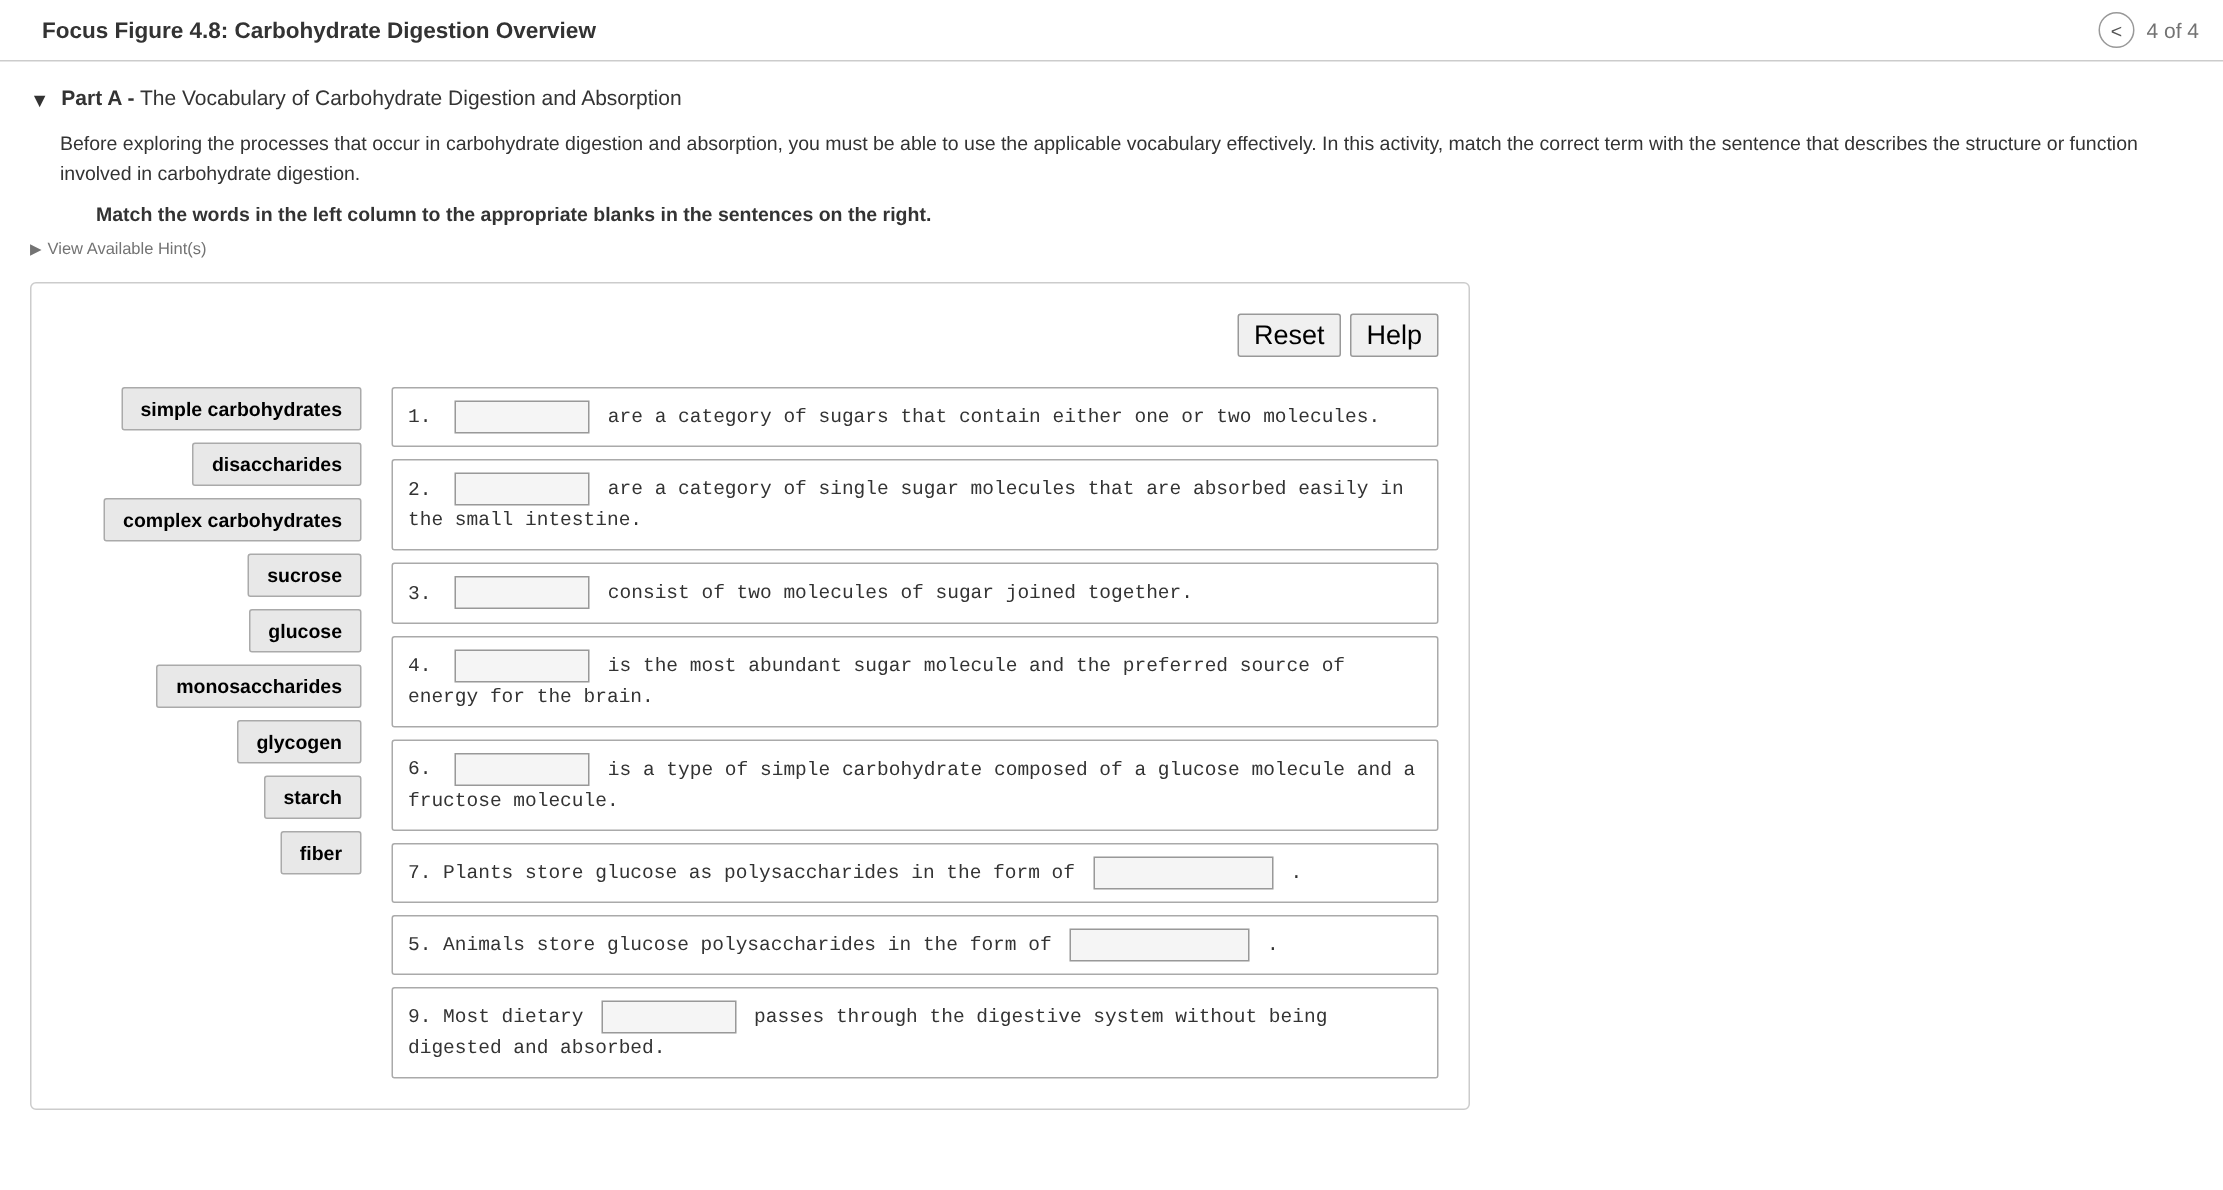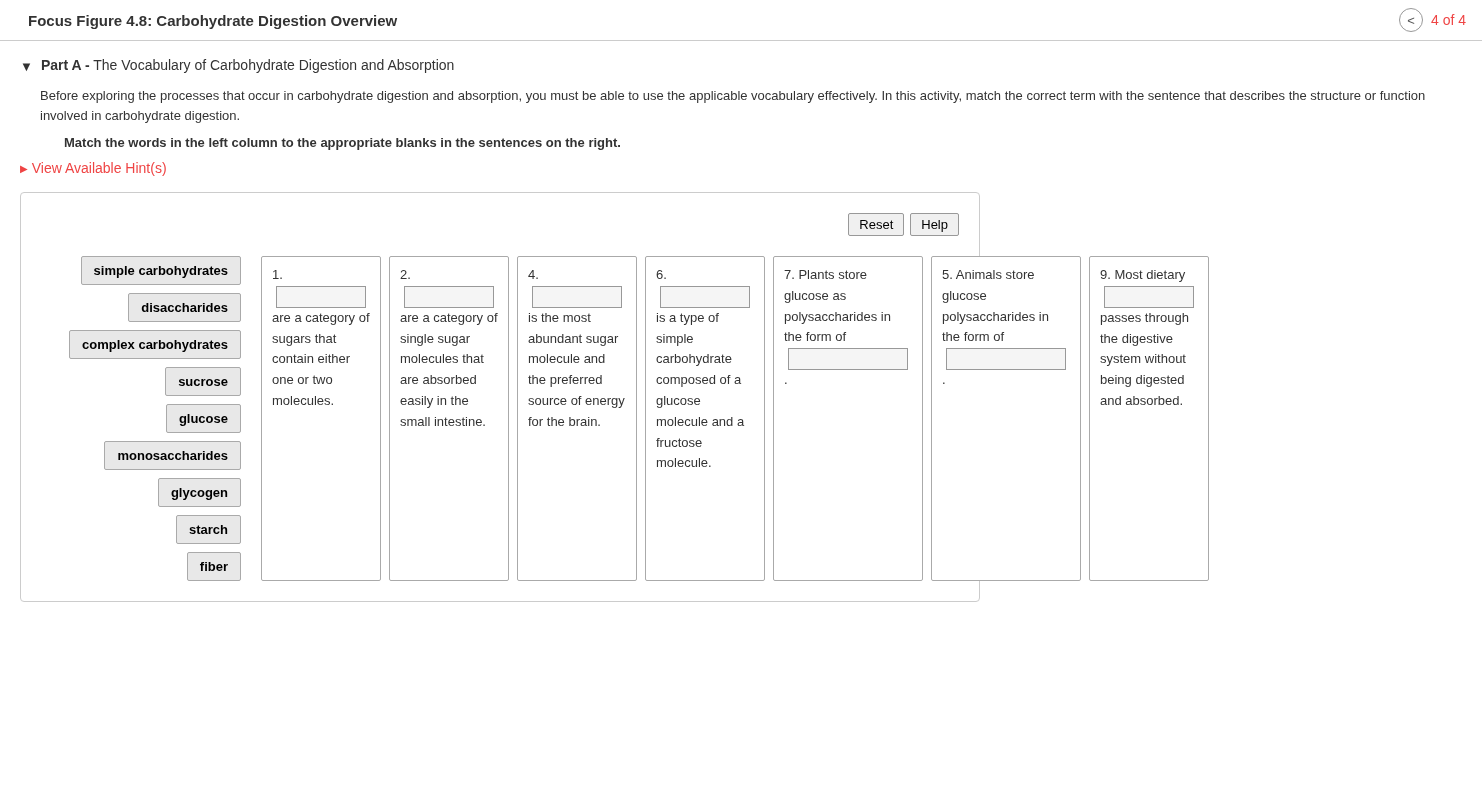--- a/index.html
+++ b/index.html
@@ -36,21 +36,21 @@
       display: flex;
       align-items: center;
       justify-content: center;
       cursor: pointer;
       font-size: 13px;
       color: #555;
       background: #fff;
     }
     .nav-page {
       font-size: 14px;
-      color: #ef4444;
+      color: #737373;
     }
     .content {
       padding: 16px 20px;
     }
     .part-header {
       display: flex;
       align-items: flex-start;
       gap: 8px;
       margin-bottom: 12px;
     }
@@ -74,22 +74,22 @@
       max-width: 1400px;
       margin-left: 20px;
     }
     .match-instruction {
       font-weight: bold;
       font-size: 13px;
       margin-bottom: 10px;
       padding-left: 44px;
     }
     .hint-link {
-      color: #ef4444;
-      font-size: 14px;
+      color: #737373;
+      font-size: 11px;
       cursor: pointer;
       display: flex;
       align-items: center;
       gap: 4px;
       margin-bottom: 16px;
       text-decoration: none;
     }
     .hint-link::before {
       content: '▶';
       font-size: 10px;
@@ -104,21 +104,21 @@
     .toolbar {
       display: flex;
       justify-content: flex-end;
       gap: 6px;
       margin-bottom: 20px;
     }
     .btn {
       border: 1px solid #999;
       background: #f0f0f0;
       padding: 3px 10px;
-      font-size: 13px;
+      font-size: 18px;
       cursor: pointer;
       border-radius: 2px;
     }
     .main-columns {
       display: flex;
       gap: 20px;
     }
     .word-column {
       display: flex;
       flex-direction: column;
@@ -132,21 +132,23 @@
       padding: 6px 12px;
       font-size: 13px;
       font-weight: bold;
       cursor: pointer;
       border-radius: 2px;
       text-align: center;
     }
     .sentences-column {
       flex: 1;
       display: flex;
-      gap: 8px;
+      flex-direction: column;
+      gap: 8px;
+      font-family: Liberation Mono, monospace;
     }
     .sentence-box {
       border: 1px solid #aaa;
       border-radius: 2px;
       padding: 8px 10px;
       font-size: 13px;
       line-height: 1.6;
       background: #fff;
     }
     .drop-blank {
@@ -217,20 +219,25 @@
           <span class="drop-blank"></span>
           <span>are a category of sugars that contain either one or two molecules.</span>
         </div>
 
         <div class="sentence-box">
           <span class="sentence-number">2.</span>
           <span class="drop-blank"></span>
           <span>are a category of single sugar molecules that are absorbed easily in the small intestine.</span>
         </div>
 
+        <div class="sentence-box">
+          <span class="sentence-number">3.</span>
+          <span class="drop-blank"></span>
+          <span>consist of two molecules of sugar joined together.</span>
+        </div>
 
         <div class="sentence-box">
           <span class="sentence-number">4.</span>
           <span class="drop-blank"></span>
           <span>is the most abundant sugar molecule and the preferred source of energy for the brain.</span>
         </div>
 
 
         <div class="sentence-box">
           <span class="sentence-number">6.</span>

